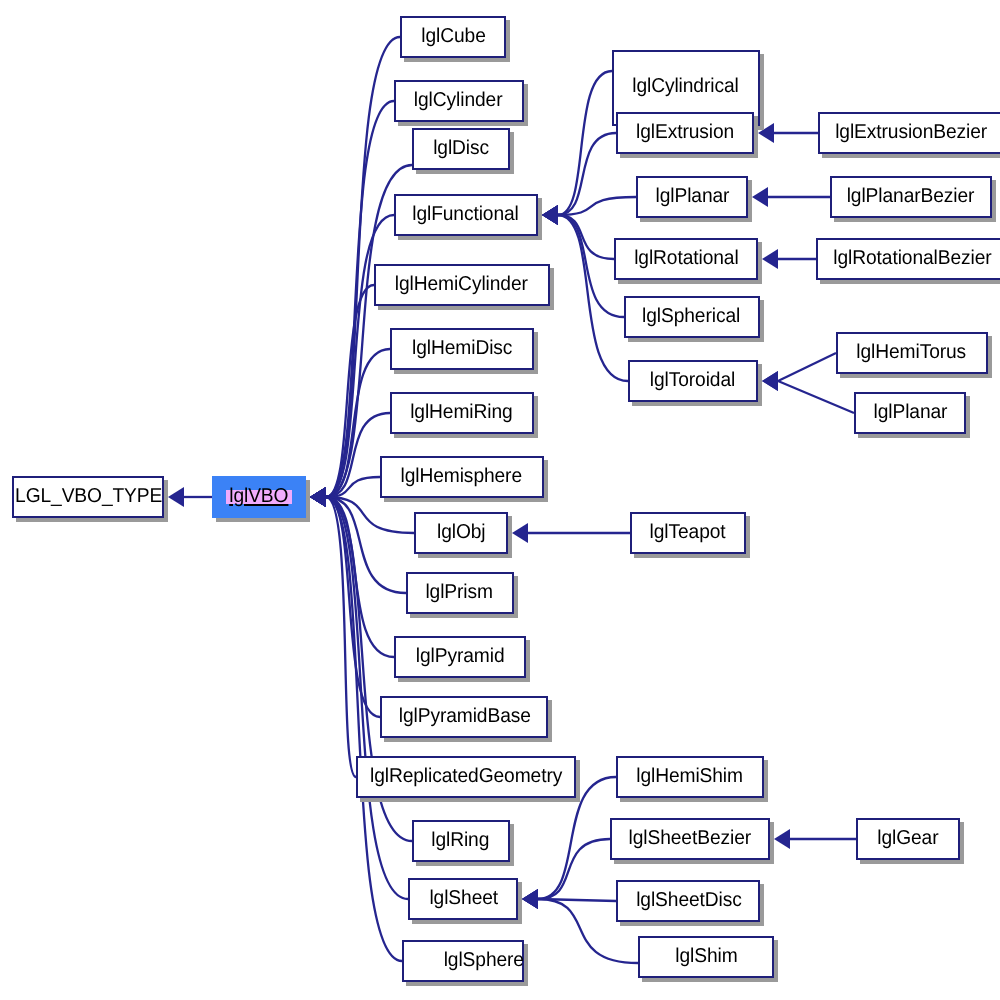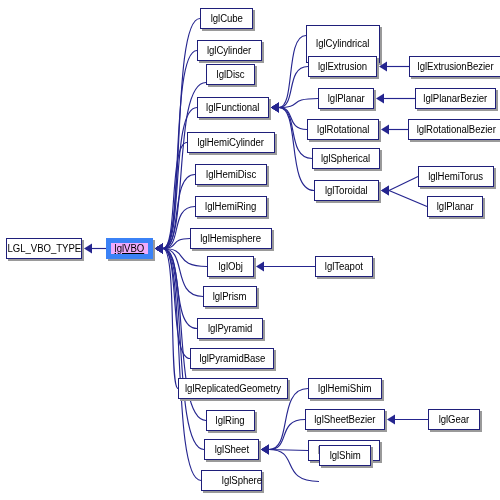--- a/index.html
+++ b/index.html
@@ -26,21 +26,21 @@
     letter-spacing:-0.05px;
     display:flex;
     align-items:center;
     justify-content:center;
     white-space:nowrap;
     box-shadow:2px 2px 0 0 #9a9a9a;
     z-index:5;
   }
   .node.current{
     background:#f0abfc;
-    border:5px solid #3b82f6;
+    border:7px solid #3b82f6;
     text-decoration:underline;
   }
   .node .lbl{
     display:block;
     transform:scaleX(0.96);
   }
 </style>
 </head>
 <body>
 
@@ -261,21 +261,21 @@
       </div>
       <div class="node" style="left: 308px; top: 378px; width: 74px; height: 21px;">
         <span class="lbl">lglHemiShim</span>
       </div>
       <div class="node" style="left: 305px; top: 409px; width: 80px; height: 21px;">
         <span class="lbl">lglSheetBezier</span>
       </div>
       <div class="node" style="left: 308px; top: 440px; width: 72px; height: 21px;">
         <span class="lbl">lglSheetDisc</span>
       </div>
-      <div class="node" style="left: 319px; top: 445px; width: 52px; height: 21px;">
+      <div class="node" style="left: 319px; top: 468px; width: 68px; height: 21px;">
         <span class="lbl">lglShim</span>
       </div>
       <div class="node" style="left: 409px; top: 56px; width: 94px; height: 21px;">
         <span class="lbl">lglExtrusionBezier</span>
       </div>
       <div class="node" style="left: 415px; top: 88px; width: 81px; height: 21px;">
         <span class="lbl">lglPlanarBezier</span>
       </div>
       <div class="node" style="left: 408px; top: 119px; width: 97px; height: 21px;">
         <span class="lbl">lglRotationalBezier</span>

